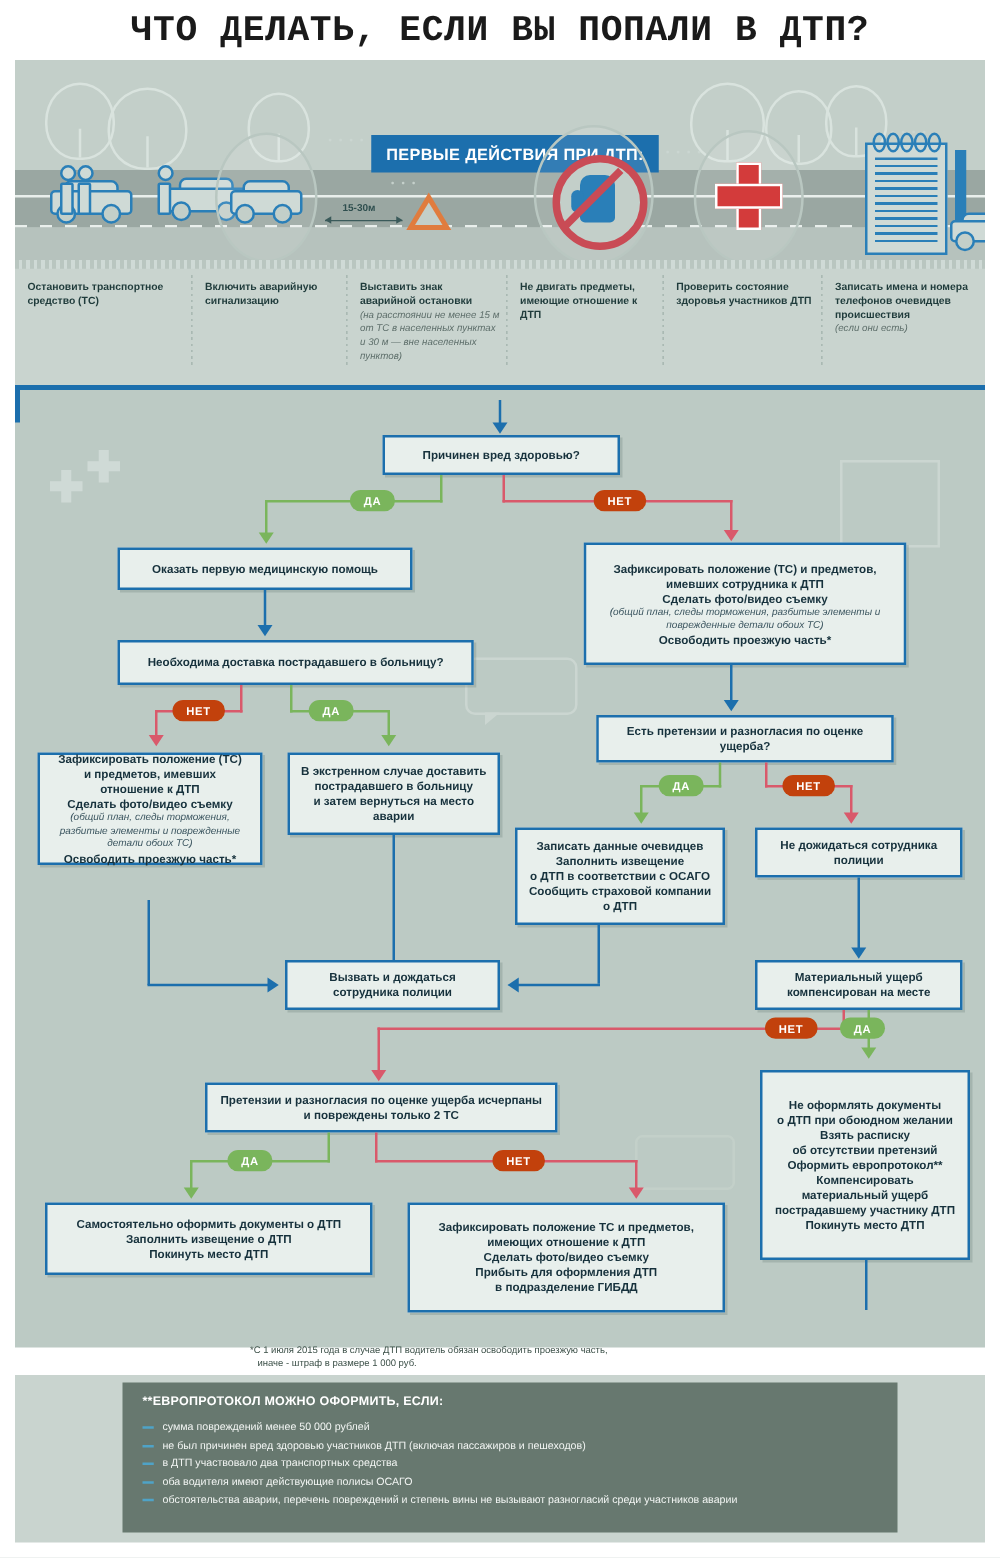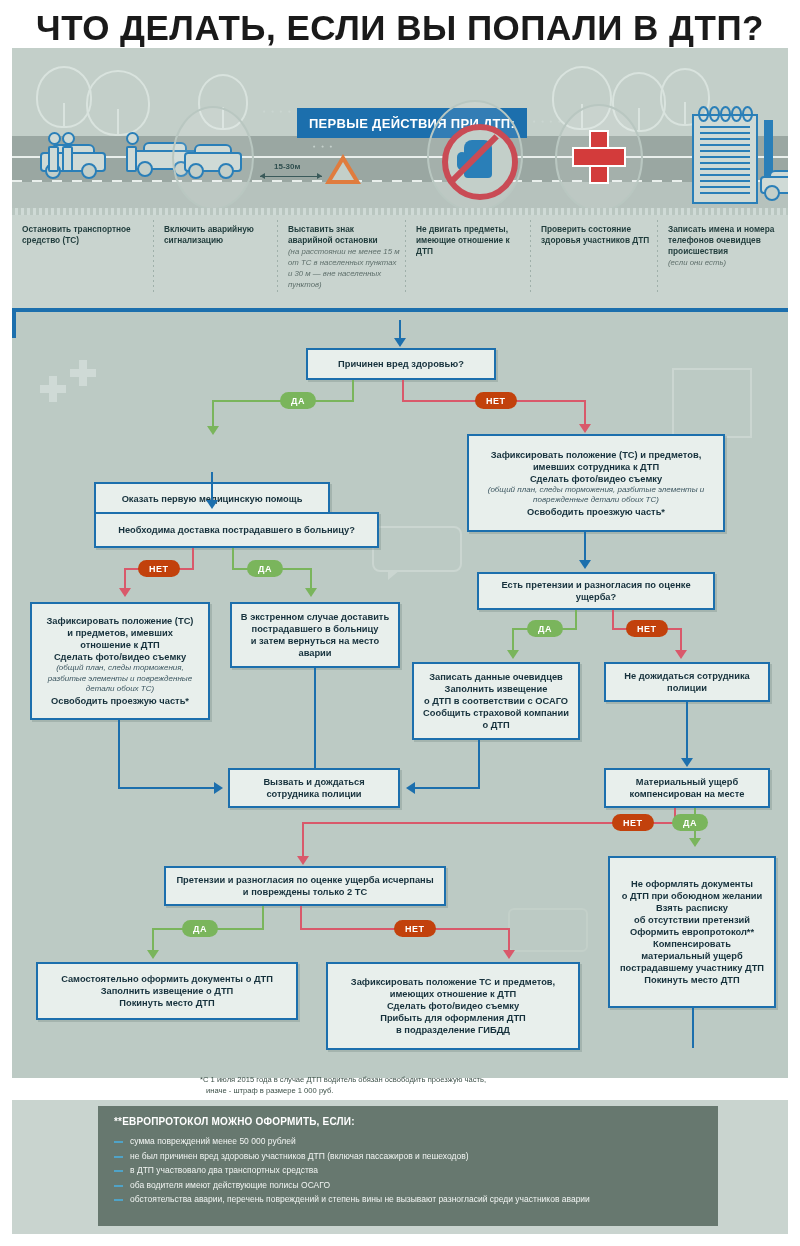--- a/index.html
+++ b/index.html
@@ -8,23 +8,23 @@
     background:#ffffff;
     font-family:"Liberation Sans","DejaVu Sans",sans-serif;
     overflow:hidden;
   }
   .page{position:relative;width:800px;height:1246px;background:#ffffff;}
 
   
   .title{
     position:absolute;left:0;top:8px;width:800px;
     text-align:center;
-    font-family:Liberation Sans, sans-serif;
+    font-family:Liberation Mono, monospace;
     font-weight:bold;
-    font-size:35px;
+    font-size:29px;
     letter-spacing:0.5px;
     color:#1a1a1a;
     white-space:nowrap;
   }
 
   
   .hero{
     position:absolute;left:12px;top:48px;width:776px;height:160px;
     background:#c3cfc9;
     overflow:hidden;
@@ -369,21 +369,21 @@
     </div>
 
     <div class="rln-v" style="left:390px;top:72px;height:22px;"></div>
     <div class="rln-h" style="left:390px;top:92px;width:184px;"></div>
     <div class="rln-v" style="left:572px;top:92px;height:28px;"></div>
     <div class="rarr-d" style="left:567px;top:116px;"></div>
     <div class="pill no" style="left:463px;top:84px;">
       <span>НЕТ</span>
     </div>
 
-    <div class="box" style="left:82px;top:130px;width:236px;height:34px;margin-top:44px;">
+    <div class="box" style="left:82px;top:130px;width:236px;height:34px;">
       <span class="ln">Оказать первую медицинскую помощь</span>
     </div>
     <div class="ln-v" style="left:199px;top:164px;height:32px;"></div>
     <div class="arr-d" style="left:194px;top:192px;"></div>
 
     <div class="box" style="left:82px;top:204px;width:285px;height:36px;">
       <span class="ln">Необходима доставка пострадавшего в больницу?</span>
     </div>
 
     <div class="rln-v" style="left:180px;top:240px;height:22px;"></div>
@@ -395,21 +395,21 @@
     </div>
 
     <div class="gln-v" style="left:220px;top:240px;height:22px;"></div>
     <div class="gln-h" style="left:220px;top:260px;width:80px;"></div>
     <div class="gln-v" style="left:298px;top:260px;height:24px;"></div>
     <div class="garr-d" style="left:293px;top:280px;"></div>
     <div class="pill yes" style="left:235px;top:252px;">
       <span>ДА</span>
     </div>
 
-    <div class="box" style="left:18px;top:294px;width:180px;height:118px;">
+    <div class="box" style="left:18px;top:294px;width:180px;height:90px;">
       <span class="ln">Зафиксировать положение (ТС)</span>
       <span class="ln">и предметов, имевших</span>
       <span class="ln">отношение к ДТП</span>
       <span class="ln">Сделать фото/видео съемку</span>
       <span class="it">(общий план, следы торможения, разбитые элементы и поврежденные детали обоих ТС)</span>
       <span class="ln">Освободить проезжую часть*</span>
     </div>
 
     <div class="box" style="left:218px;top:294px;width:170px;height:66px;">
       <span class="ln">В экстренном случае доставить</span>

